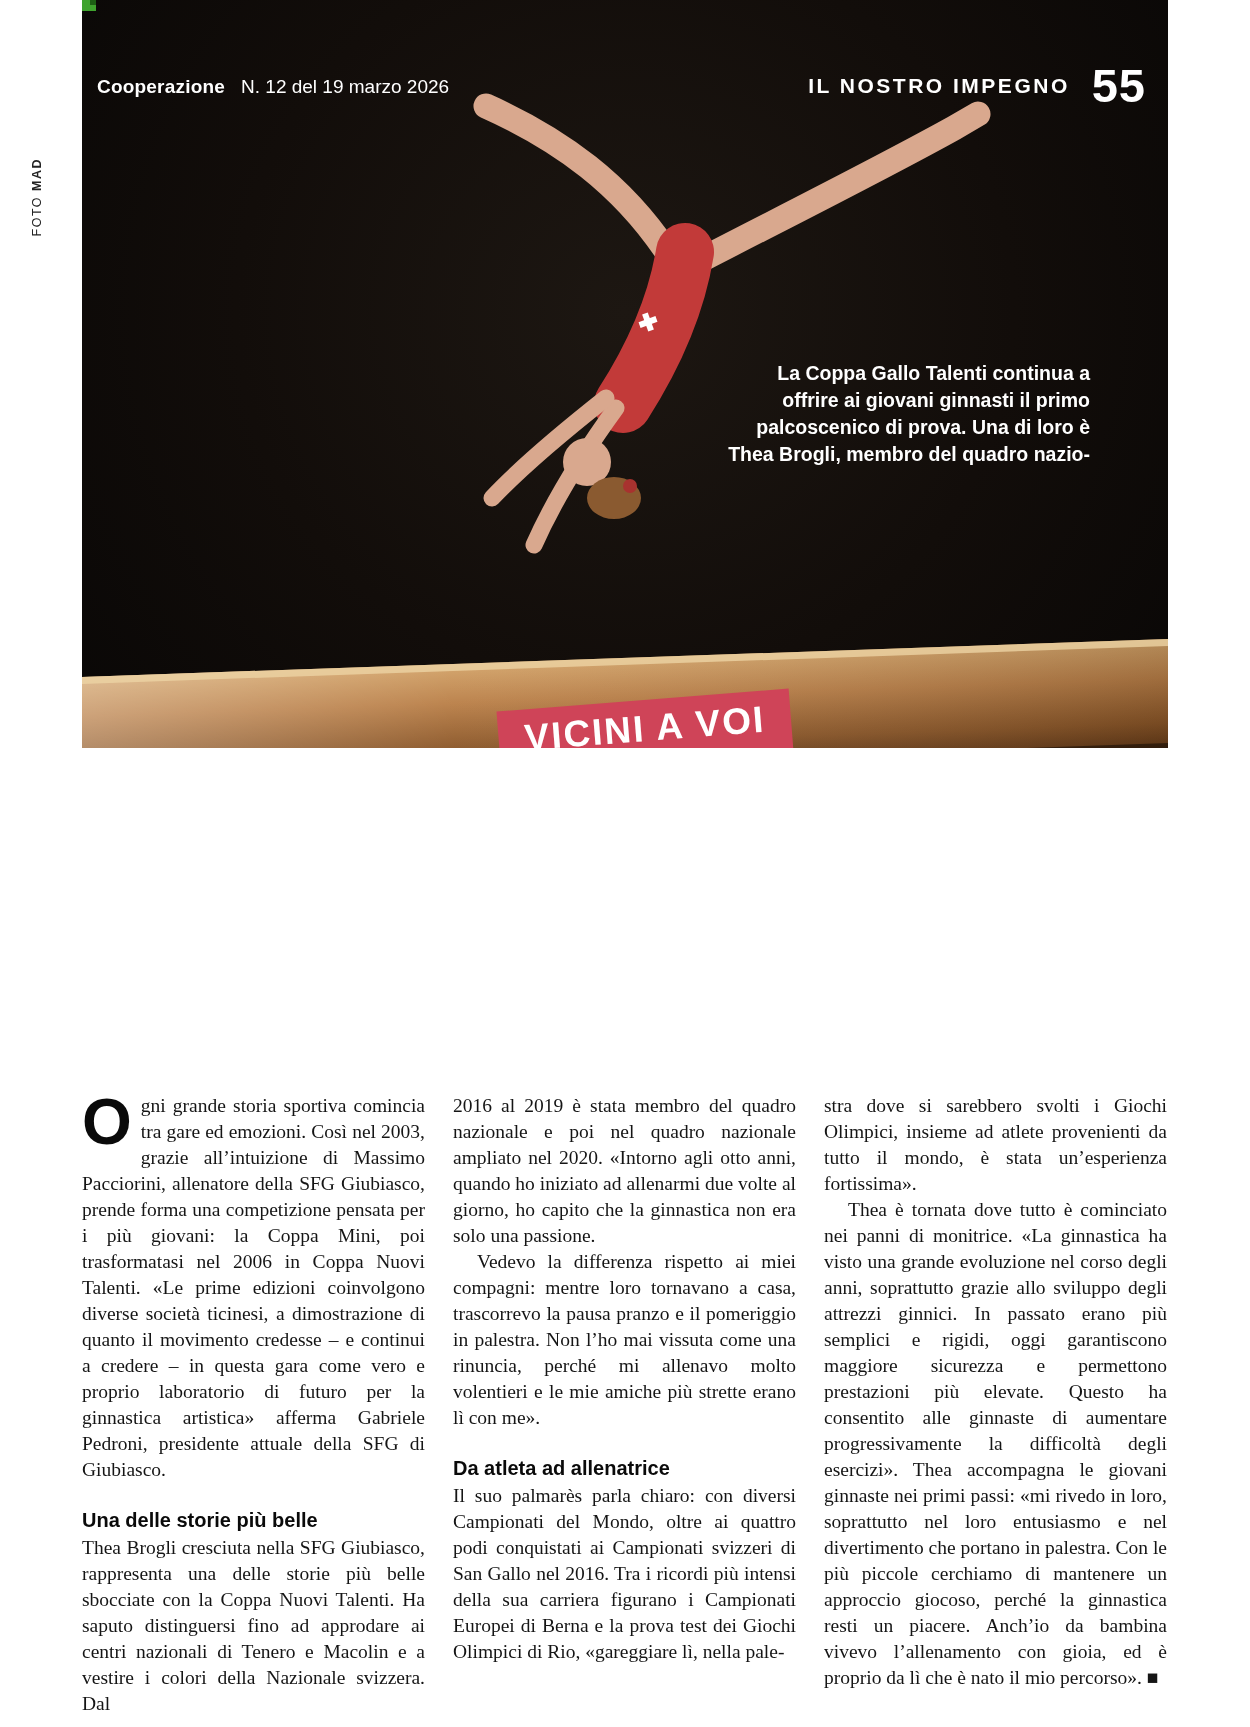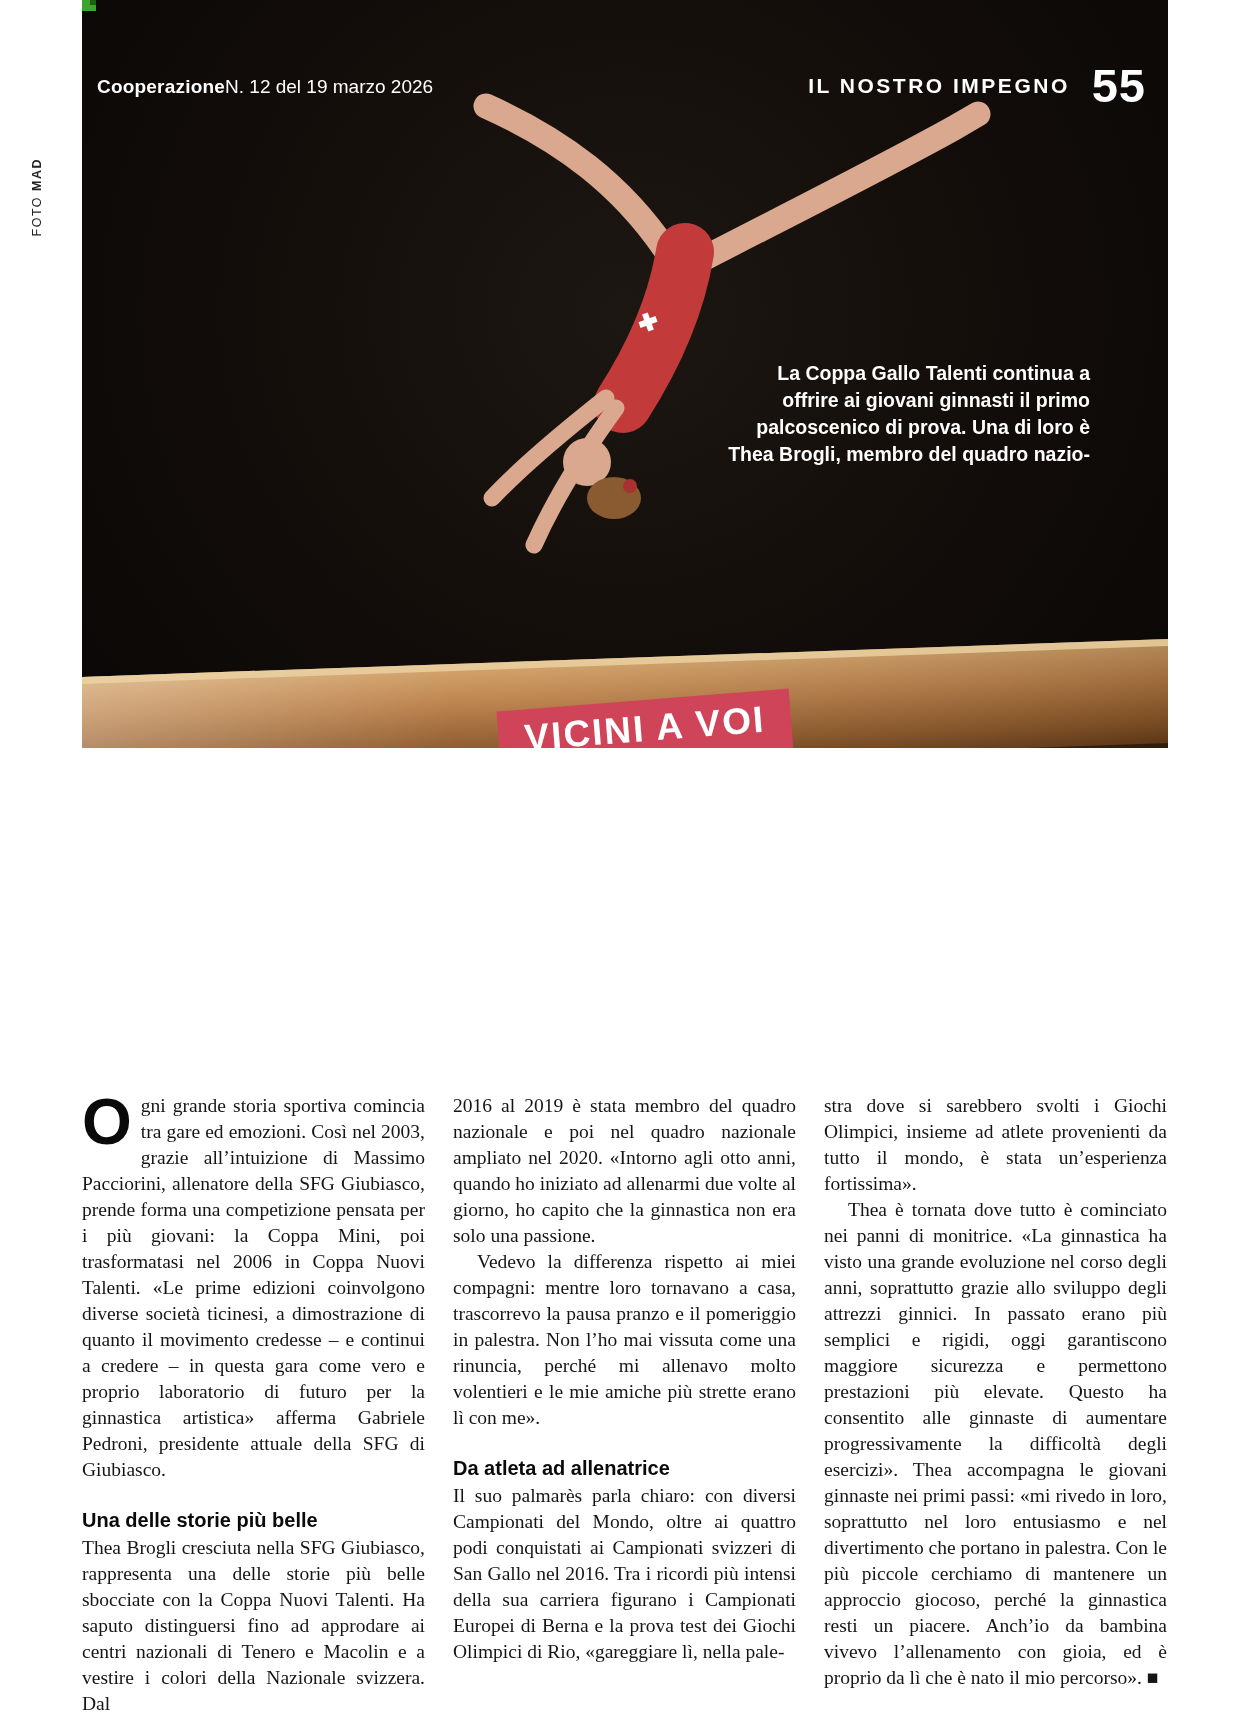--- a/index.html
+++ b/index.html
@@ -23,21 +23,21 @@
     background:#0b0907; overflow:hidden;
   }
   .photo svg { position:absolute; left:0; top:0; }
 
   .photo-header {
     position:absolute; top:58px; left:15px; right:22px;
     display:flex; justify-content:space-between; align-items:baseline; color:#fff;
   }
   .masthead-group { display:flex; align-items:baseline; }
   .masthead { font-weight:bold; font-size:19px; letter-spacing:0.2px; }
-  .issue { font-size:19px; margin-left:0; font-weight:400; }
+  .issue { font-size:19px; margin-left:16px; font-weight:400; }
   .section-group { display:flex; align-items:center; }
   .section-label { font-weight:bold; font-size:21px; letter-spacing:2.5px; }
   .page-number { font-weight:bold; font-size:47px; margin-left:22px; letter-spacing:1px; }
 
   .reg-mark { position:absolute; left:1016px; top:24px; width:14px; height:11px; }
 
   .photo-caption {
     position:absolute; top:360px; right:78px; width:420px;
     text-align:right; color:#fff; font-weight:bold;
     font-size:19.5px; line-height:27px;

